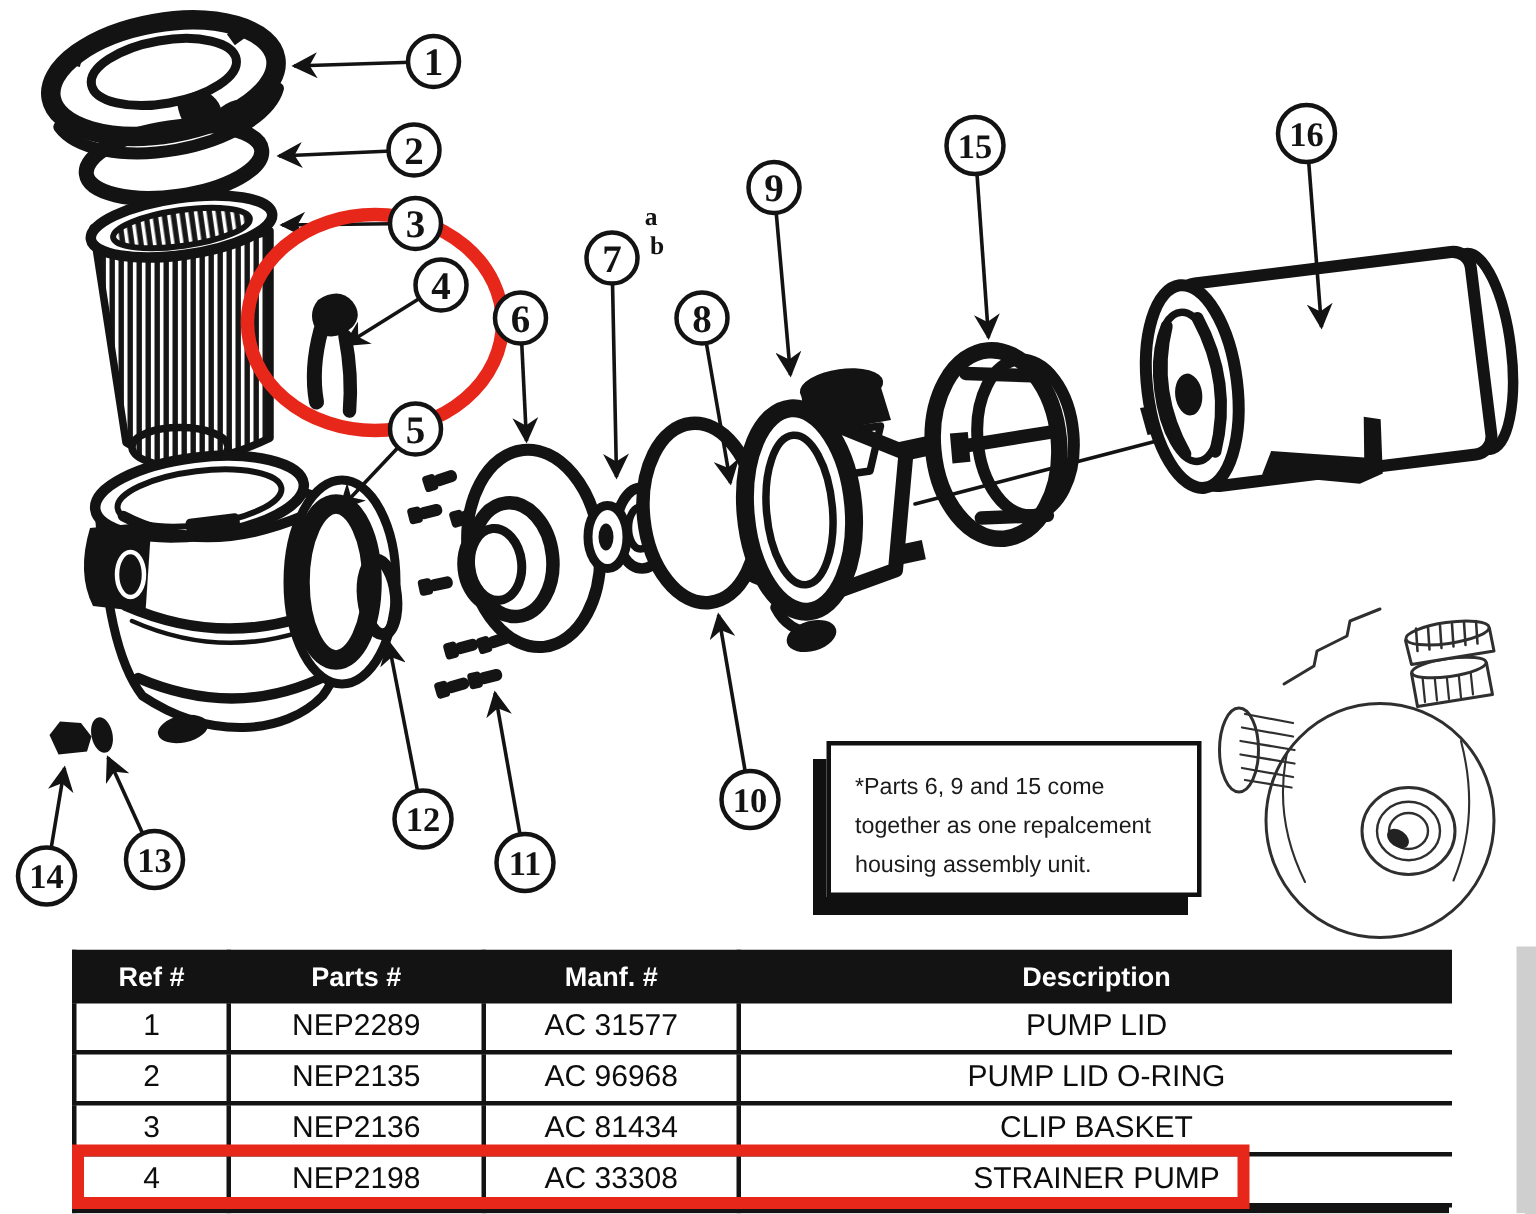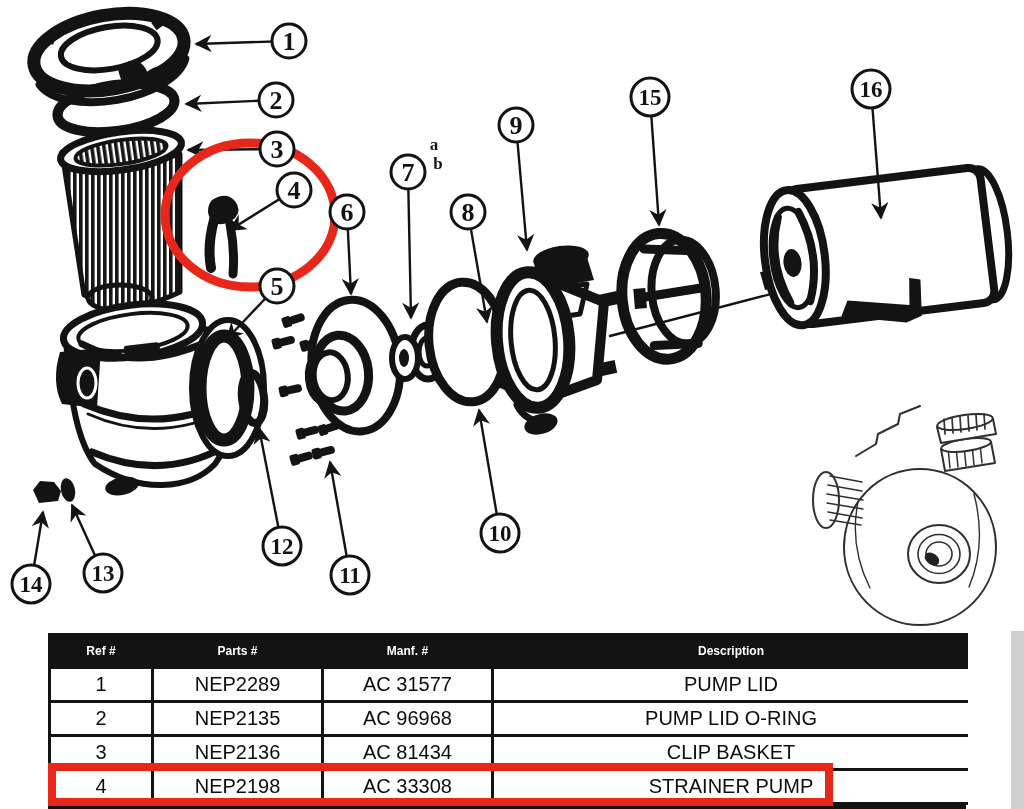--- a/index.html
+++ b/index.html
@@ -8,21 +8,21 @@
   svg.diagram{position:absolute;left:0;top:0;display:block;}
 
   
   .note{position:absolute;left:551px;top:494px;width:250px;height:104px;box-sizing:border-box;
         background:#fff;border:3px solid #101010;box-shadow:-9px 12px 0 0 #101010;
         padding:15px 8px 8px 16px;font-size:15.5px;line-height:1.68;color:#1b1b1b;}
 
   
   .tablewrap{position:absolute;left:48px;top:633px;width:920px;height:176px;overflow:hidden;}
   table.parts{border-collapse:collapse;width:920px;table-layout:fixed;}
-  table.parts th{background:#131313;color:#fff;font-size:12px;font-weight:700;height:30px;
+  table.parts th{background:#131313;color:#fff;font-size:18px;font-weight:700;height:30px;
                  padding:0;border:3px solid #131313;}
   table.parts td{border:3px solid #131313;background:#fff;text-align:center;font-size:20px;
                  font-weight:400;height:31px;padding:0;color:#0d0d0d;}
   tr.cutrow td{height:22px;}
 
   .row-highlight{position:absolute;left:48px;top:763px;width:785px;height:43px;
                  border:8px solid #e8271b;box-sizing:border-box;z-index:6;background:transparent;}
   .bottom-strip{position:absolute;left:48px;top:803px;width:918px;height:6px;background:#131313;z-index:3;}
   .edge-strip{position:absolute;left:1011px;top:631px;width:13px;height:178px;background:#cfcfcf;z-index:2;}
 </style>
@@ -287,20 +287,23 @@
       </g>
       <g>
         <circle cx="871" cy="89" r="19" fill="#fff" stroke="#131313" stroke-width="3"></circle>
         <text x="871" y="97" font-size="23">16</text>
       </g>
       <text x="434" y="150" font-size="17">a</text>
       <text x="438" y="169" font-size="17">b</text>
     </g>
   </svg>
 
+  <div class="note">
+    <span>*Parts 6, 9 and 15 come together as one repalcement housing assembly unit.</span>
+  </div>
 
   <div class="tablewrap">
     <table class="parts">
       <colgroup>
           <col style="width:103px">
           <col style="width:170px">
           <col style="width:170px">
           <col style="width:477px">
         </colgroup>
       <thead>

